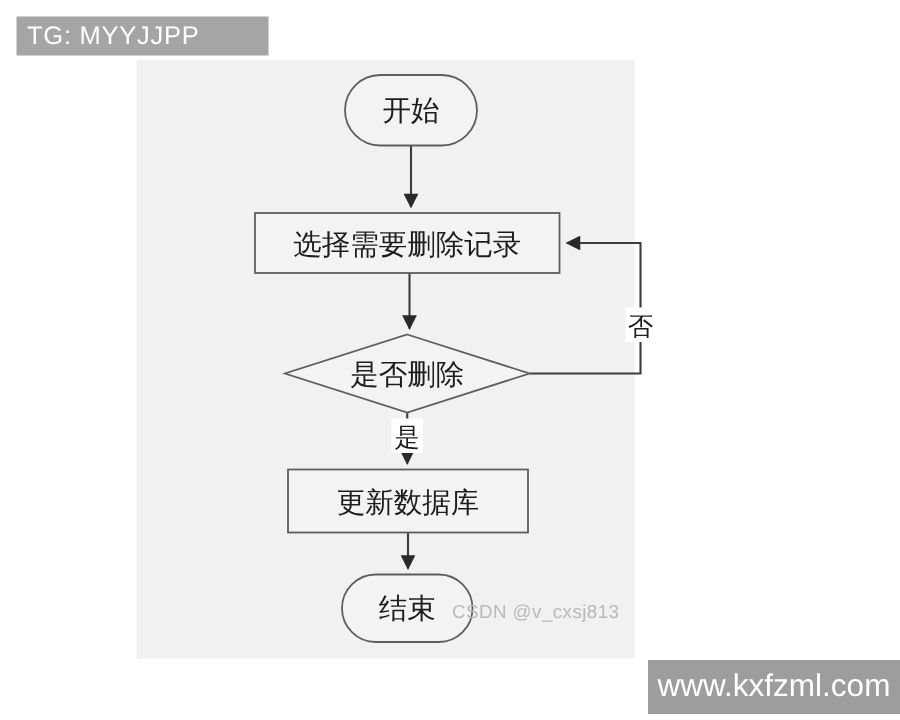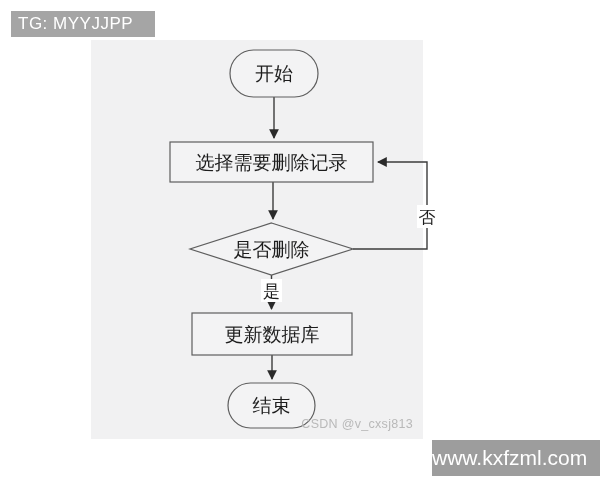--- a/index.html
+++ b/index.html
@@ -9,21 +9,21 @@
     background: #ffffff;
     position: relative;
     overflow: hidden;
   }
   .page {
     position: absolute; left: 0; top: 0; width: 600px; height: 480px;
     background: #ffffff;
   }
   .tg-badge {
     position: absolute; left: 11px; top: 11px;
-    width: 144px; height: 26px;
+    width: 168px; height: 26px;
     background: #a5a5a5;
     color: #ffffff;
     font-size: 17px;
     line-height: 26px;
     padding-left: 7px;
     letter-spacing: 0.5px;
   }
   .canvas {
     position: absolute; left: 91px; top: 40px;
     width: 332px; height: 399px;
@@ -37,32 +37,33 @@
     font-family: "DejaVu Serif", "Liberation Serif", serif;
     font-size: 19px;
   }
   .edge-text {
     fill: #1d1d1d;
     font-family: "DejaVu Serif", "Liberation Serif", serif;
     font-size: 17px;
   }
   .label-halo { fill: #ffffff; }
   .csdn-watermark {
-    position: absolute; right: 10px; top: 377px;
+    position: absolute; right: 10px; top: 361px;
     color: #b9b9b9;
     font-size: 12.5px;
     letter-spacing: 0.3px;
   }
   .site-bar {
     position: absolute; left: 432px; top: 440px;
     width: 168px; height: 36px;
     background: #9d9d9d;
     color: #ffffff;
     font-size: 21px;
     line-height: 36px;
+    text-align: center;
   }
 </style>
 </head>
 <body>
 
 <div class="page">
 
   <div class="tg-badge">TG: MYYJJPP</div>
 
   <div class="canvas">

